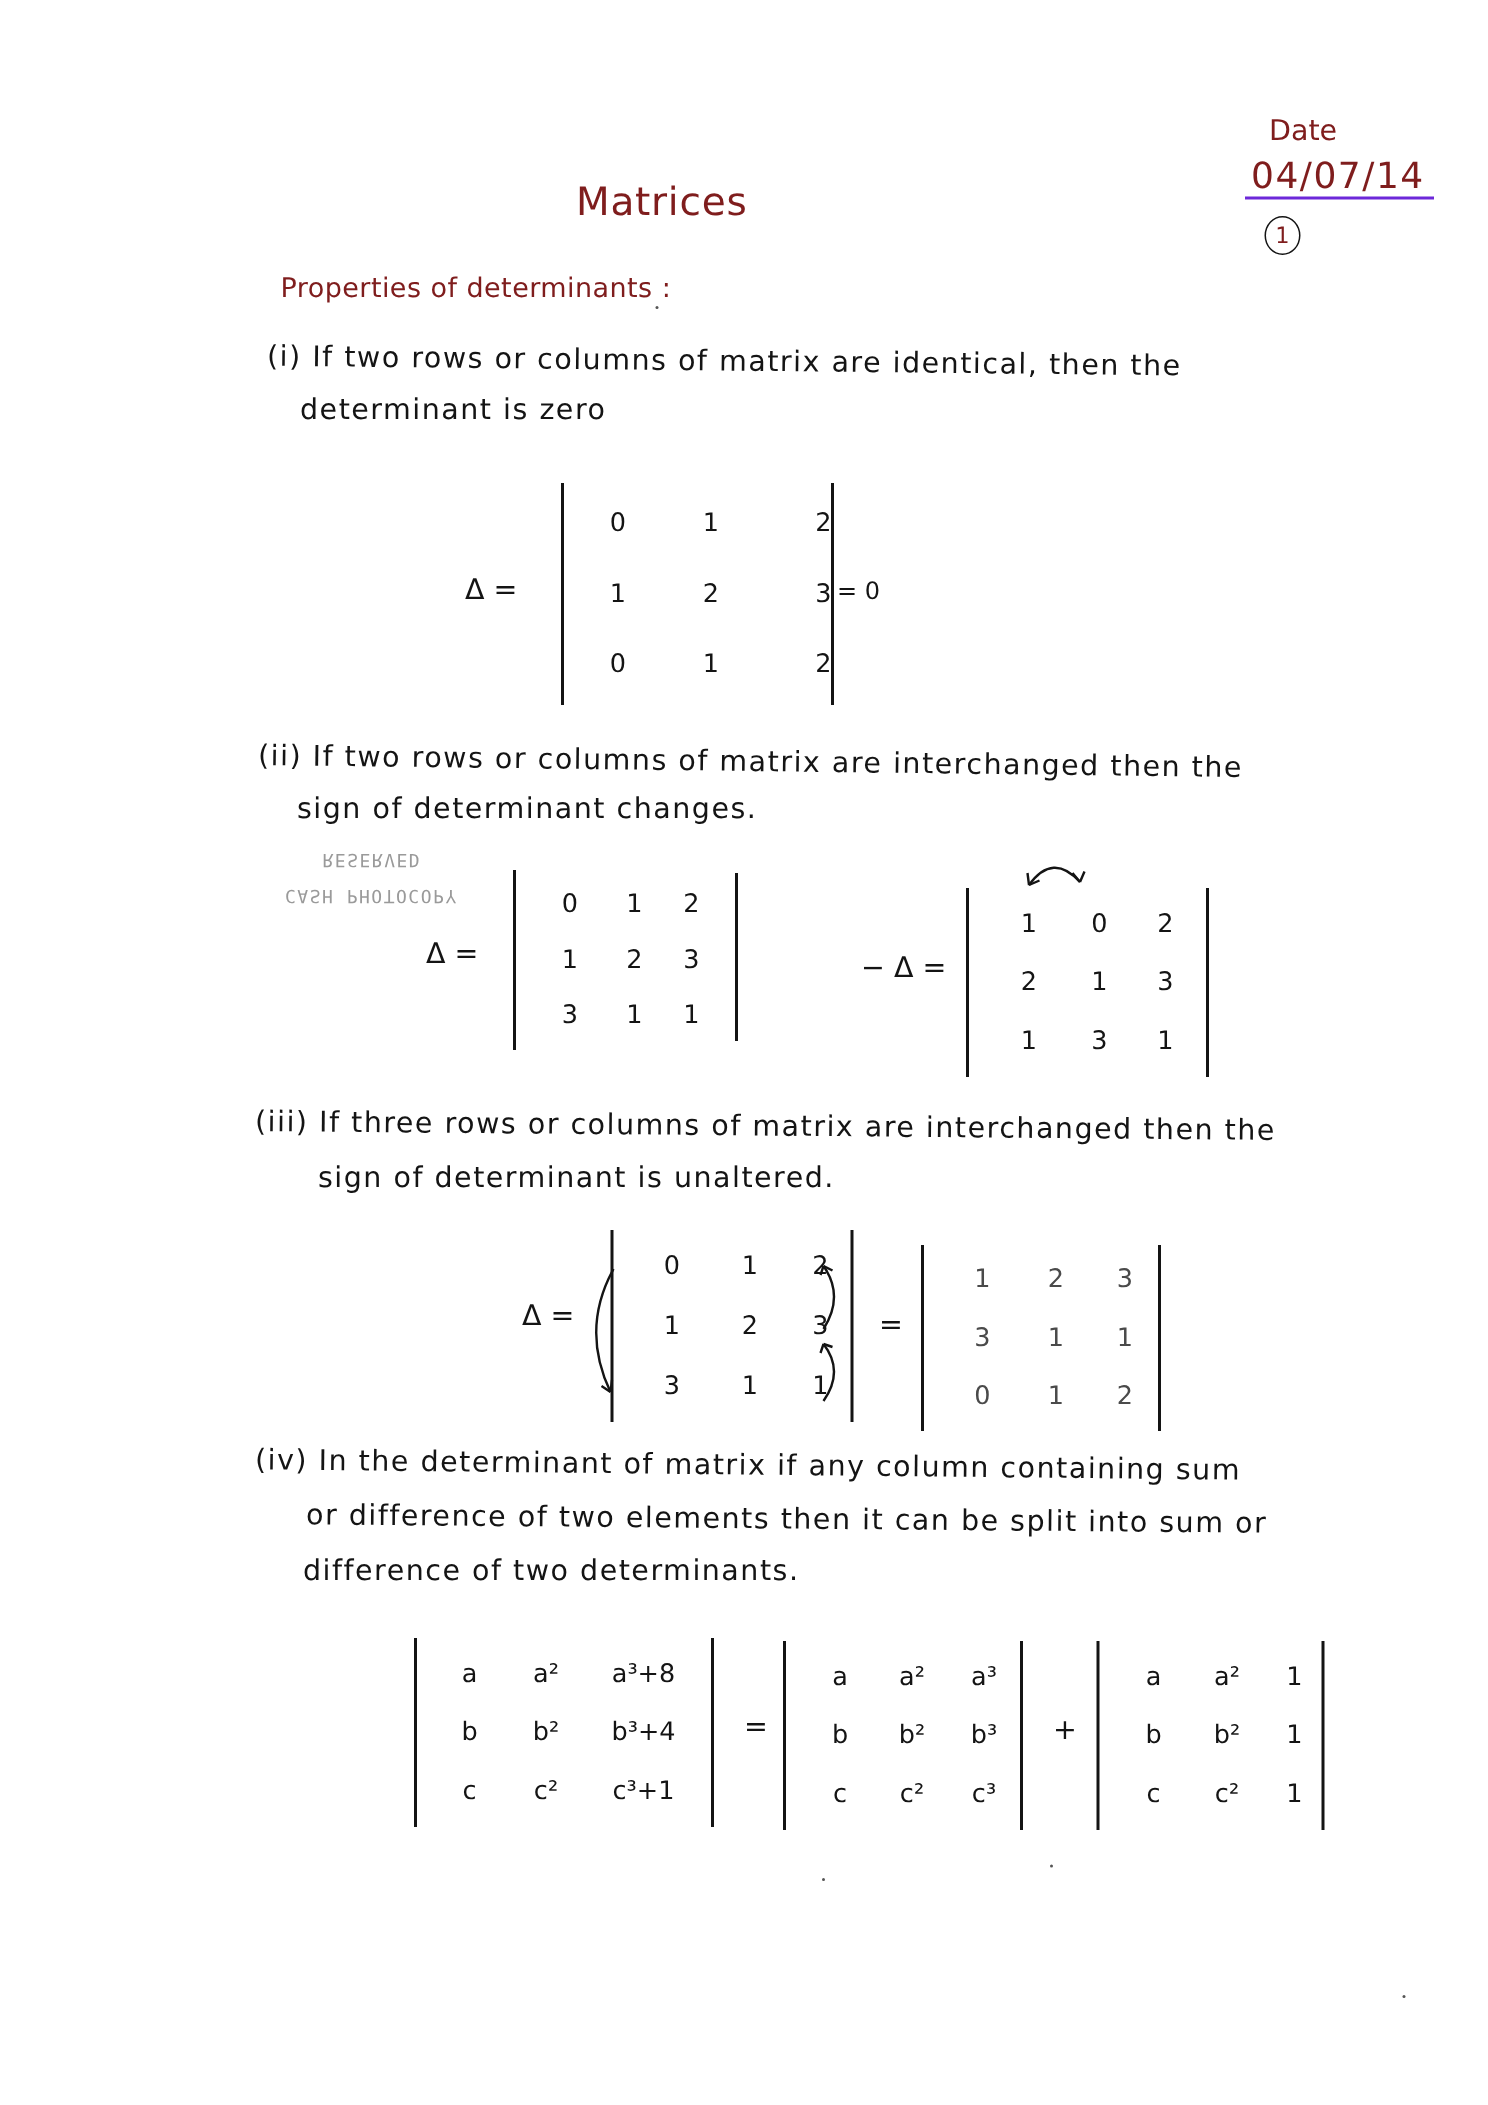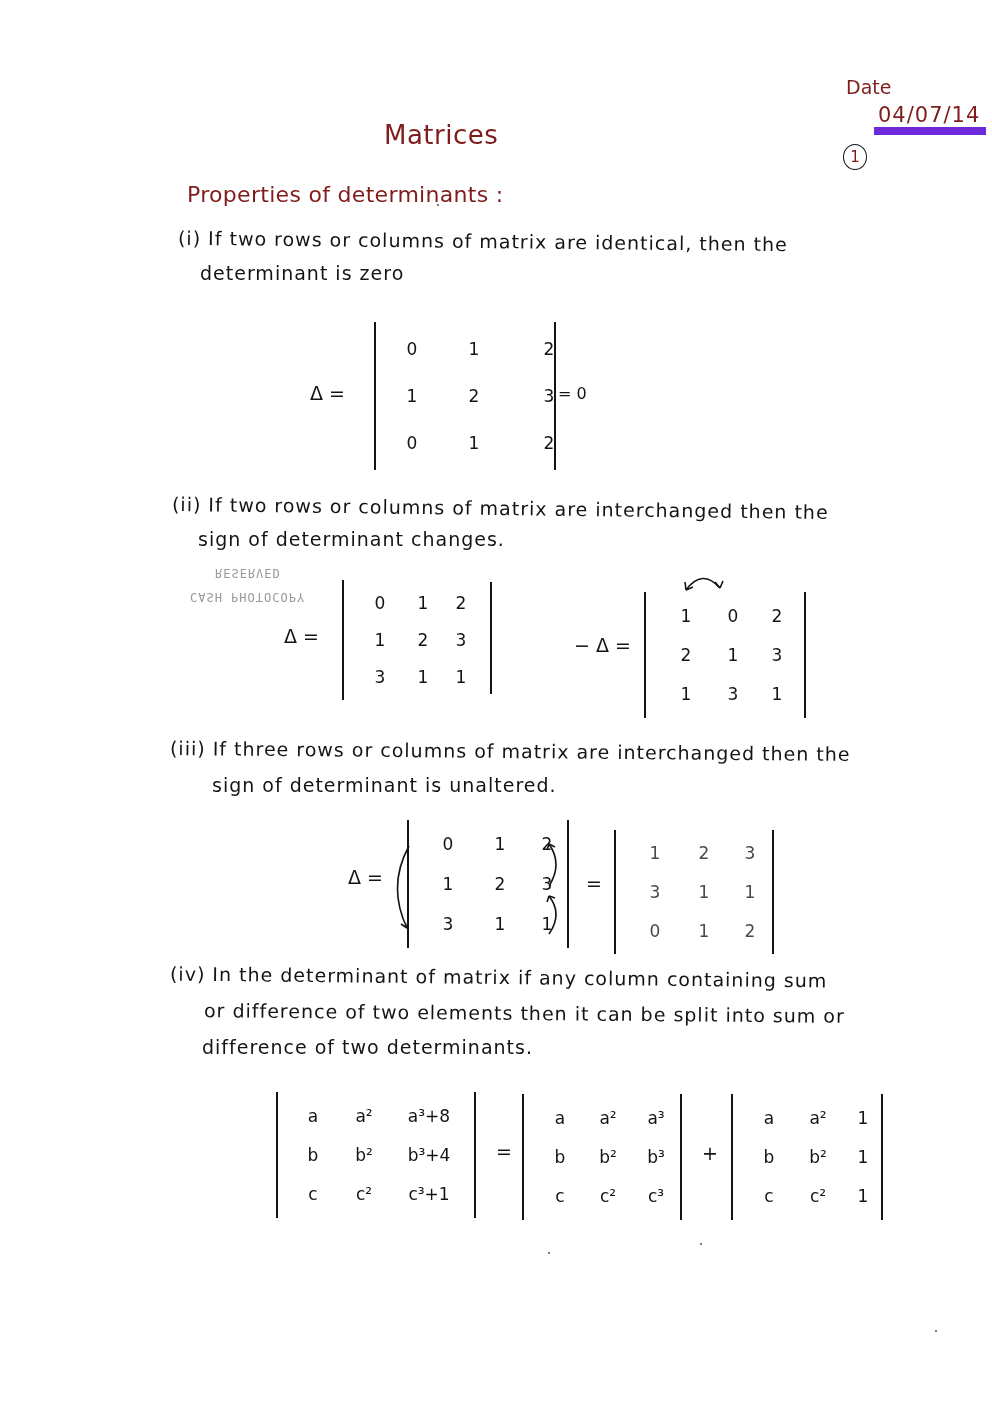--- a/index.html
+++ b/index.html
@@ -9,24 +9,24 @@
       position: relative;
       overflow: hidden;
       font-family: "DejaVu Sans", sans-serif;
       color: #141414;
     }
     .hw { font-family: "DejaVu Sans", sans-serif; color: #7f1d1d; }
     .abs { position: absolute; }
 
     
     .date-label { left: 846px; top: 76px; font-size: 19px; }
-    .date-value { left: 874px; top: 103px; font-size: 21px; border-bottom: 8px solid #6d28d9; padding: 0 6px 0 4px; letter-spacing: 1px; }
+    .date-value { left: 830px; top: 103px; font-size: 24px; border-bottom: 2px solid #6d28d9; padding: 0 6px 0 4px; letter-spacing: 1px; }
     .page-number { left: 843px; top: 144px; width: 22px; height: 24px; border: 1.6px solid #141414; border-radius: 50%; font-size: 15px; text-align: center; line-height: 24px; }
     .title { left: 384px; top: 120px; font-size: 26px; letter-spacing: 0.5px; }
-    .heading { left: 187px; top: 182px; font-size: 22px; letter-spacing: 0.3px; }
+    .heading { left: 187px; top: 182px; font-size: 18px; letter-spacing: 0.3px; }
 
     .prop-line { font-size: 19px; letter-spacing: 1px; white-space: nowrap; }
     .prop-line span { white-space: pre; }
 
     
     .det { display: inline-grid; border-left: 2px solid #141414; border-right: 2px solid #141414; padding: 4px 14px; row-gap: 0; }
     .det .cell { font-size: 17px; text-align: center; }
     .sym { font-size: 19px; }
     .arrow-curve { stroke: #141414; fill: none; stroke-width: 1.6; }
     .faded { color: #4a4a4a; }

